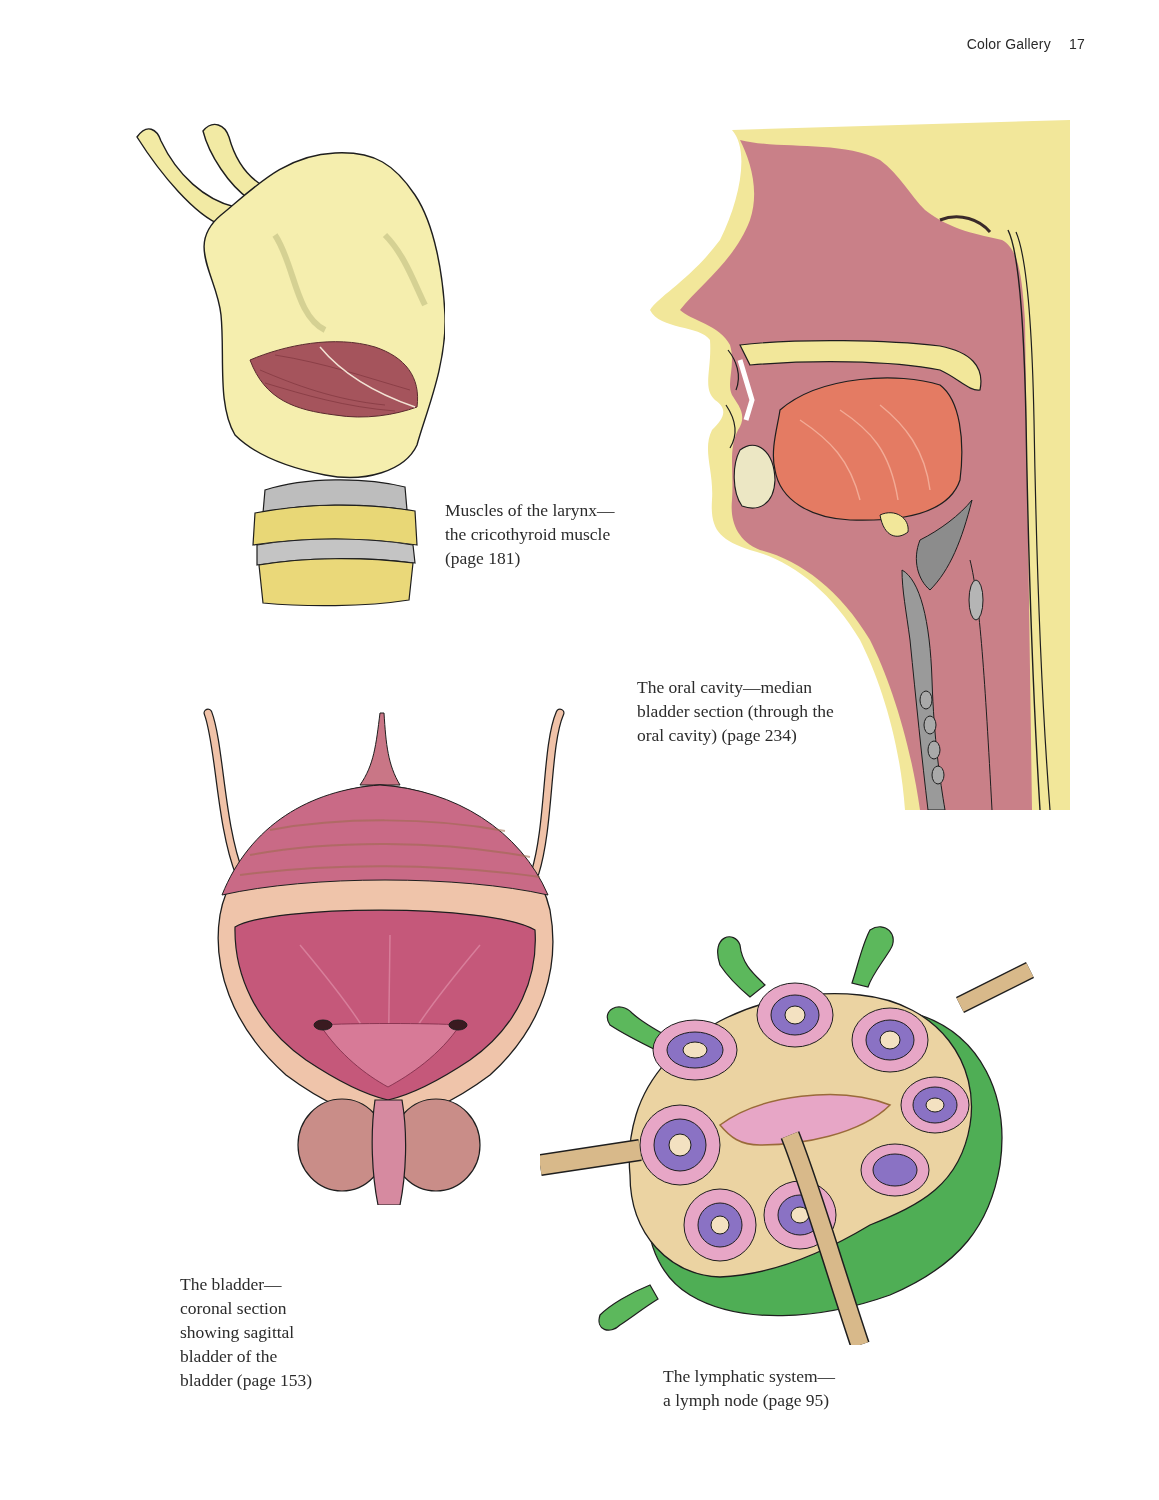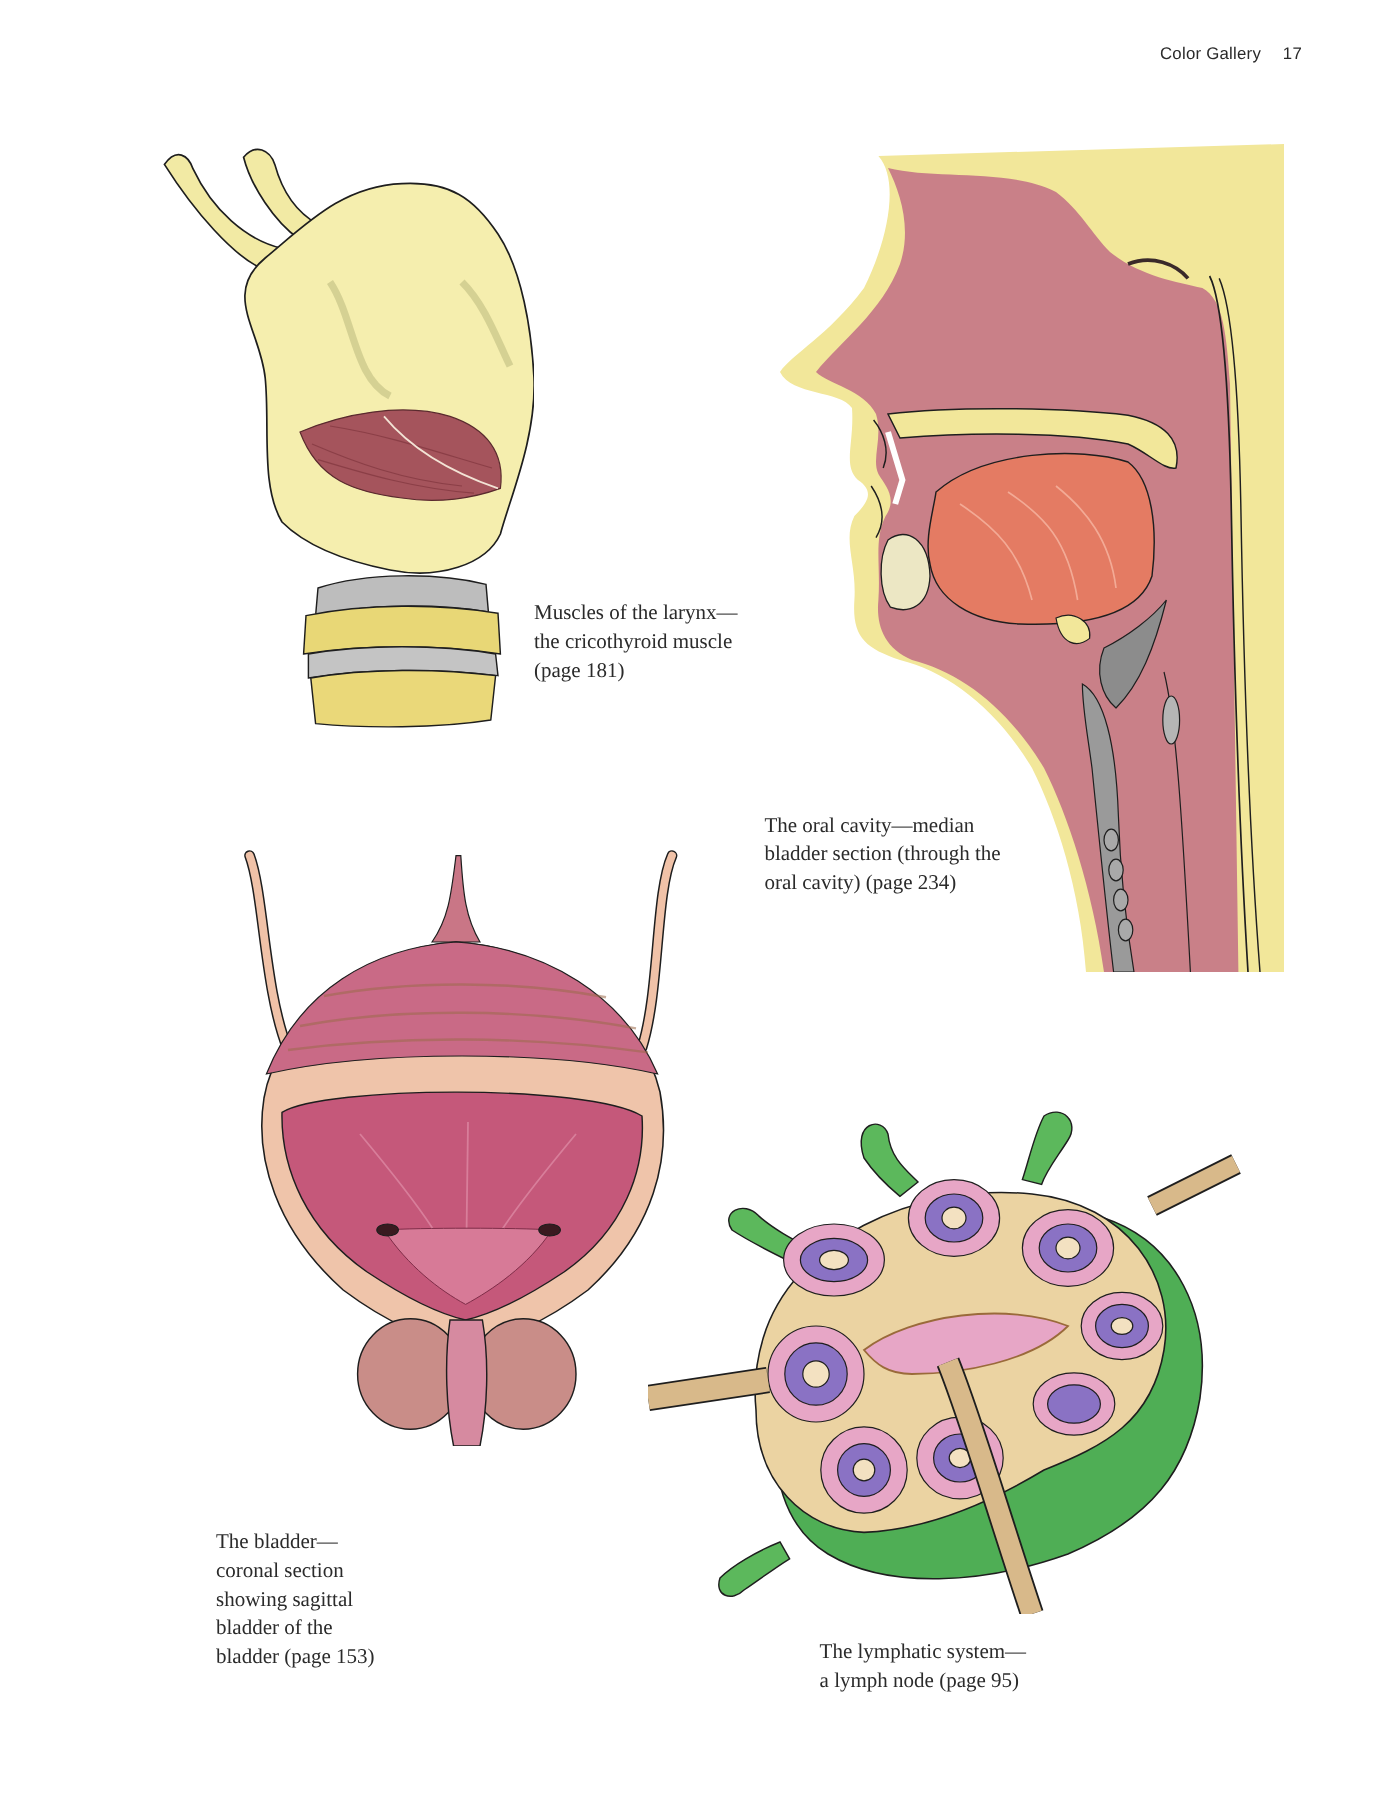--- a/index.html
+++ b/index.html
@@ -185,16 +185,16 @@
 
     <path d="M250,210 C270,260 290,330 320,420" stroke="#1e1e1e" stroke-width="20" fill="none"></path>
     <path d="M250,210 C270,260 290,330 320,420" stroke="#d8b98a" stroke-width="17" fill="none"></path>
 
     <path d="M0,240 L100,225" stroke="#1e1e1e" stroke-width="22"></path>
     <path d="M0,240 L100,225" stroke="#d8b98a" stroke-width="19"></path>
     <path d="M420,80 L490,45" stroke="#1e1e1e" stroke-width="18"></path>
     <path d="M420,80 L490,45" stroke="#d8b98a" stroke-width="15"></path>
   </svg>
 </div>
-<div class="caption" style="left:683px; top:1364px;">
+<div class="caption" style="left:663px; top:1364px;">
   <span>The lymphatic system—</span>
   <span>a lymph node (page 95)</span>
 </div>
 
 </body></html>

